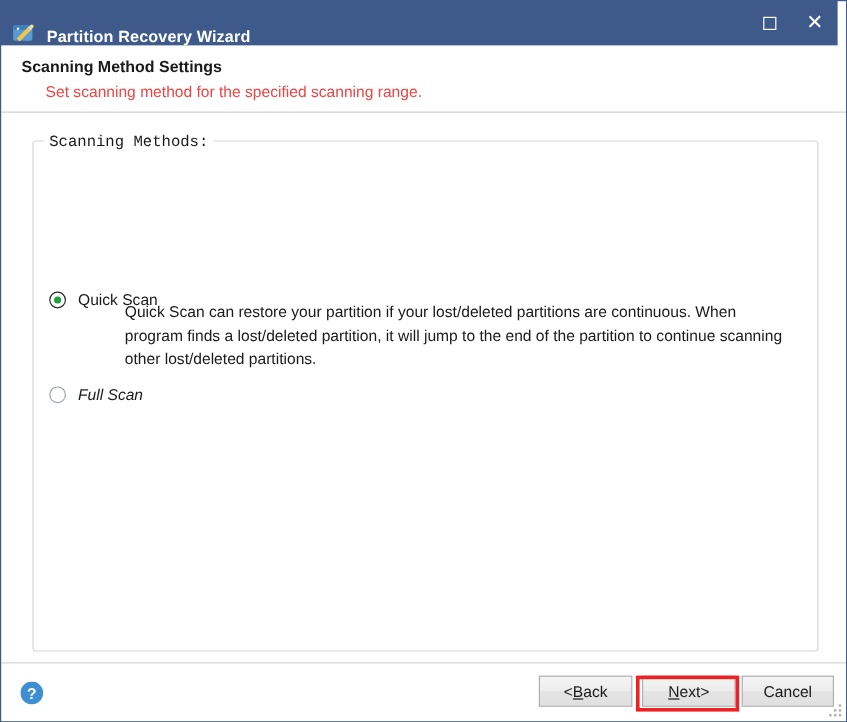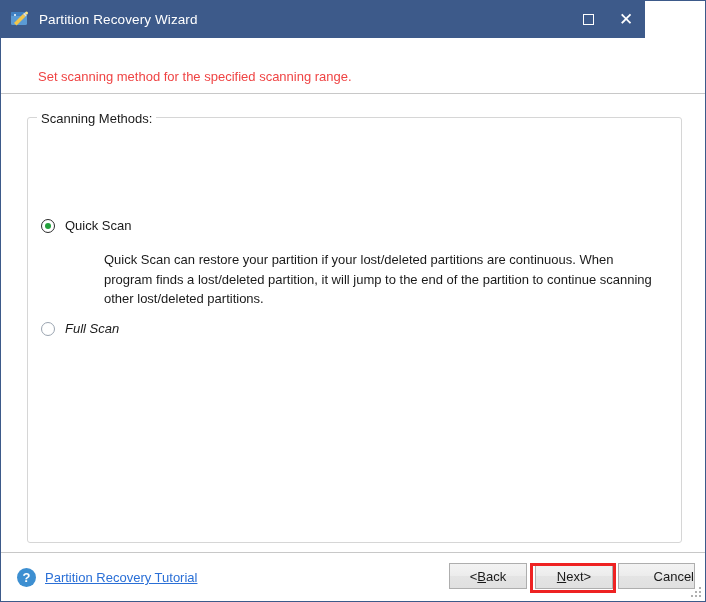--- a/index.html
+++ b/index.html
@@ -17,25 +17,26 @@
     height: 602px;
     box-sizing: border-box;
     background: #ffffff;
     overflow: hidden;
   }
 
   
   #titlebar {
     position: absolute;
     left: 0; top: 0;
-    width: 645px;
+    width: 698px;
     height: 38px;
     background: #3d5a8a;
     display: flex;
-    align-items: center;
+    align-items: flex-end;
+    font-weight: bold;
   }
   #app-icon {
     width: 20px;
     height: 20px;
     margin-left: 10px;
     margin-right: 9px;
     position: relative;
     flex: none;
   }
   #app-icon svg { display: block; }
@@ -138,20 +139,21 @@
   }
   #group-legend {
     position: absolute;
     left: 37px;
     top: 111px;
     background: #ffffff;
     padding: 0 4px;
     font-size: 13px;
     color: #1a1a1a;
     white-space: nowrap;
+    font-family: Liberation Mono, monospace;
   }
 
   .option-row {
     position: absolute;
     display: flex;
     align-items: flex-start;
   }
   .radio {
     width: 14px;
     height: 14px;
@@ -239,21 +241,21 @@
     font-size: 13px;
     color: #1a1a1a;
     display: flex;
     align-items: center;
     justify-content: center;
     cursor: default;
     white-space: nowrap;
   }
   #btn-back  { left: 448px; width: 78px; }
   #btn-next  { left: 534px; width: 78px; }
-  #btn-cancel{ left: 617px; width: 77px; justify-content: flex-end; }
+  #btn-cancel{ left: 617px; width: 77px; }
   .kbd-u { text-decoration: underline; }
 
   #next-highlight {
     position: absolute;
     left: 530px;
     top: 563px;
     width: 86px;
     height: 30px;
     box-sizing: border-box;
     border: 3px solid #ee2222;
@@ -296,28 +298,29 @@
       <div class="win-btn">
         <span class="box-glyph"></span>
       </div>
       <div class="win-btn">
         <span class="x-glyph">✕</span>
       </div>
     </div>
   </div>
 
   <div id="header">
+    <div id="header-title">Scanning Method Settings</div>
     <div id="header-sub">Set scanning method for the specified scanning range.</div>
   </div>
   <div id="header-rule"></div>
 
   <div id="body-area">
     <div id="groupbox"></div>
 
-    <div class="option-row" style="left:40px; top:124px;align-items:center;">
+    <div class="option-row" style="left:40px; top:148px;align-items:center;">
       <span class="radio checked"></span>
       <span class="option-label">Quick Scan</span>
     </div>
     <div class="option-desc" style="left:103px; top:156px; width:560px;">Quick Scan can restore your partition if your lost/deleted partitions are continuous. When program finds a lost/deleted partition, it will jump to the end of the partition to continue scanning other lost/deleted partitions.</div>
 
     <div class="option-row" style="left:40px; top:227px;font-style:italic;">
       <span class="radio unchecked"></span>
       <span class="option-label">Full Scan</span>
     </div>
   </div>
@@ -327,21 +330,20 @@
   <div id="footer-rule"></div>
   <div id="footer">
 
     <span id="help-icon">
       <svg width="19" height="19" viewBox="0 0 19 19">
         <circle cx="9.5" cy="9.5" r="9.5" fill="#3d8fd1"></circle>
         <text x="9.5" y="14.2" text-anchor="middle" font-family="Liberation Sans, sans-serif" font-size="13" font-weight="bold" fill="#ffffff">?</text>
       </svg>
     </span>
 
-    <span id="tutorial-link">Partition Recovery Tutorial</span>
 
     <div class="wbtn" id="btn-back">
       <span>&lt; </span>
         <span class="kbd-u">B</span>
         <span>ack</span>
     </div>
 
     <div class="wbtn" id="btn-next">
       <span class="kbd-u">N</span>
         <span>ext</span>

